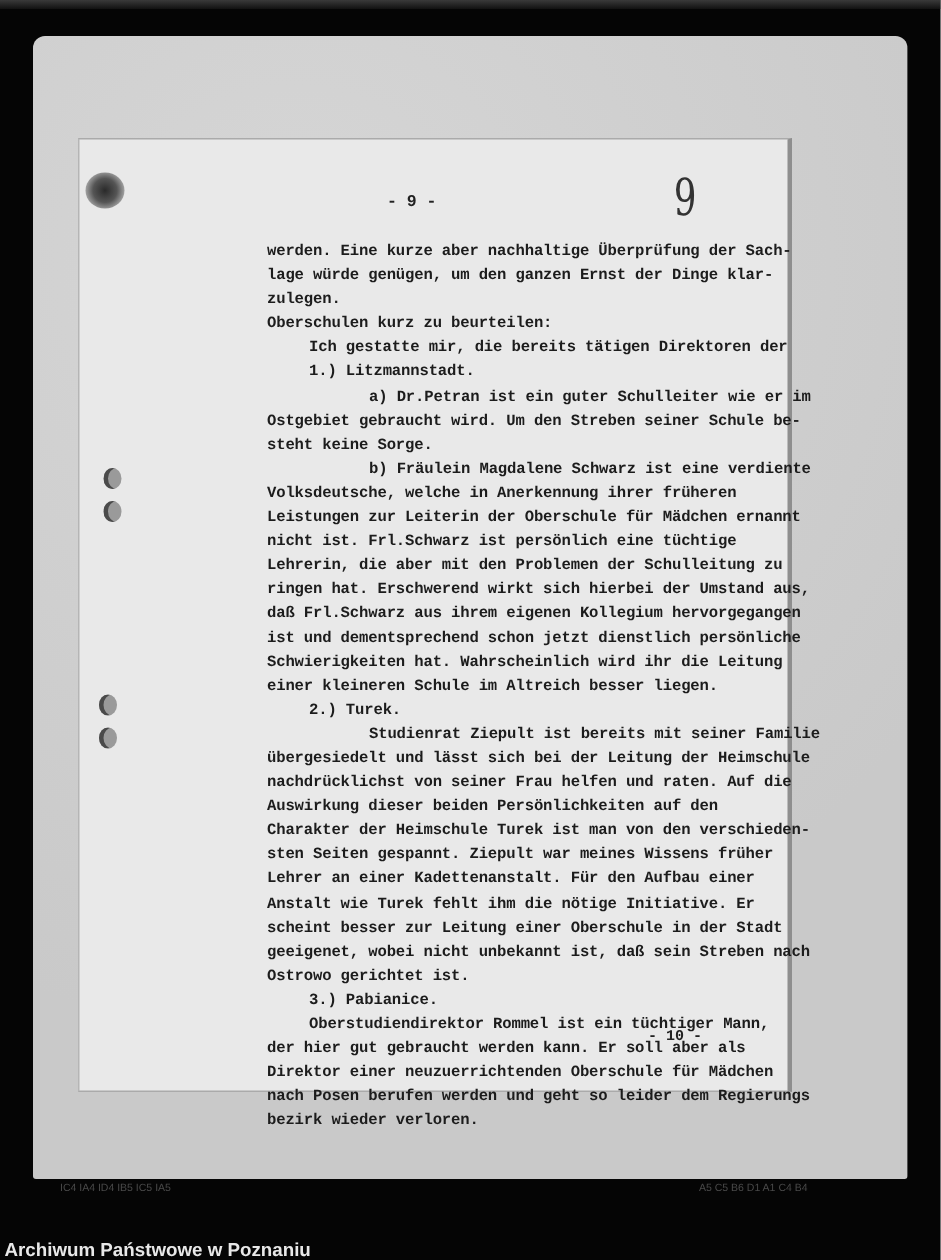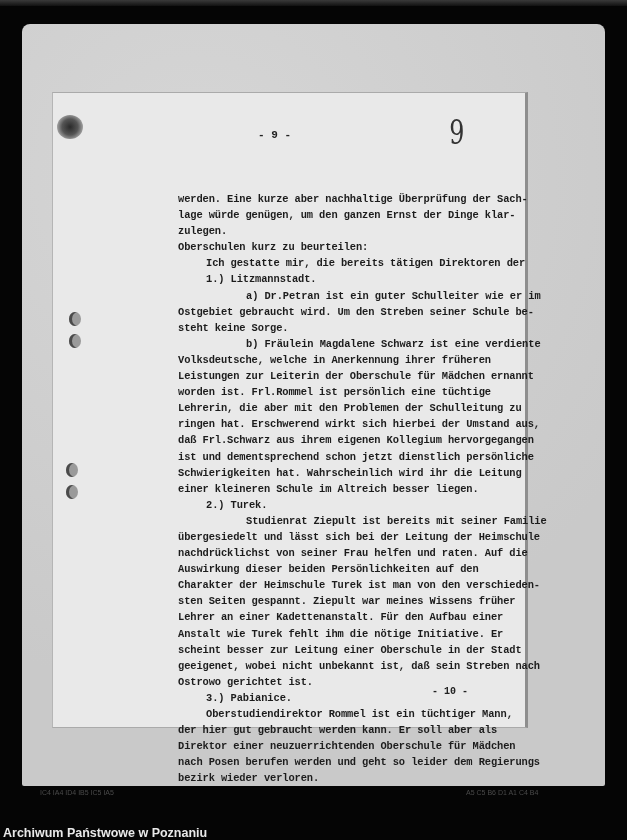--- a/index.html
+++ b/index.html
@@ -6,21 +6,21 @@
   body{width:627px;height:840px;background:#050505;position:relative;overflow:hidden;font-family:"Liberation Mono","DejaVu Sans Mono",monospace;}
   .topstrip{position:absolute;left:0;top:0;width:627px;height:6px;background:linear-gradient(#3a3a3a,#111);}
   .card{position:absolute;left:22px;top:24px;width:583px;height:762px;background:#cfcfcf;border-radius:8px 8px 2px 2px;
         background-image:radial-gradient(circle at 30% 20%,#d6d6d6 0,#c9c9c9 70%);}
   .sheet{position:absolute;left:52px;top:92px;width:476px;height:636px;background:#e9e9e9;
          border-right:3px solid #8e8e8e;border-left:1px solid #b5b5b5;border-top:1px solid #aaa;border-bottom:1px solid #aaa;
          box-sizing:border-box;}
   .stain{position:absolute;left:57px;top:115px;width:26px;height:24px;border-radius:50%;
          background:radial-gradient(circle,#2a2a2a 0,#555 45%,rgba(150,150,150,0) 100%);}
   .hole{position:absolute;width:12px;height:14px;border-radius:50%;background:#9a9a9a;box-shadow:inset 3px 0 0 #4a4a4a;}
-  .text{position:absolute;left:178px;top:160px;width:342px;font-size:10.4px;font-weight:bold;color:#1c1c1c;line-height:16.1px;letter-spacing:-0.1px;margin-top:31px;}
+  .text{position:absolute;left:178px;top:160px;width:342px;font-size:10.4px;font-weight:bold;color:#1c1c1c;line-height:16.1px;letter-spacing:-0.1px;}
   .line{white-space:nowrap;}
   .i1{padding-left:28px;}
   .i2{padding-left:68px;text-align:center;}
   .u{}
   .pnum{position:absolute;left:258px;top:129px;font-size:11px;font-weight:bold;color:#222;}
   .hand{position:absolute;left:446px;top:112px;font-family:"DejaVu Serif",serif;font-size:34px;color:#333;transform:scaleX(0.7);}
   .next{position:absolute;left:432px;top:686px;font-size:10px;font-weight:bold;color:#222;}
   .bottomcodes{position:absolute;left:40px;top:789px;font-size:7px;color:#4a4a4a;font-family:"Liberation Sans",sans-serif;}
   .bottomcodes2{position:absolute;left:466px;top:789px;font-size:7px;color:#4a4a4a;font-family:"Liberation Sans",sans-serif;}
   .footer{position:absolute;left:3px;top:826px;font-family:"Liberation Sans",sans-serif;font-weight:bold;font-size:12.5px;color:#e8e8e8;}
@@ -48,21 +48,21 @@
   <div class="line">zulegen.</div>
   <div class="line">Oberschulen kurz zu beurteilen:</div>
   <div class="line i1">Ich gestatte mir, die bereits tätigen Direktoren der</div>
   <div class="line i1"><span>1.)</span> <span class="u">Litzmannstadt.</span></div>
   <div class="line i2"><span>a)</span> <span class="u">Dr.Petran</span><span> ist ein guter Schulleiter wie er im</span></div>
   <div class="line">Ostgebiet gebraucht wird. Um den Streben seiner Schule be-</div>
   <div class="line">steht keine Sorge.</div>
   <div class="line i2"><span>b)</span> <span class="u">Fräulein Magdalene Schwarz</span><span> ist eine verdiente</span></div>
   <div class="line">Volksdeutsche, welche in Anerkennung ihrer früheren</div>
   <div class="line">Leistungen zur Leiterin der Oberschule für Mädchen ernannt</div>
-  <div class="line">worden ist. Frl.Rommel ist persönlich eine tüchtige</div>
+  <div class="line">nicht ist. Frl.Schwarz ist persönlich eine tüchtige</div>
   <div class="line">Lehrerin, die aber mit den Problemen der Schulleitung zu</div>
   <div class="line">ringen hat. Erschwerend wirkt sich hierbei der Umstand aus,</div>
   <div class="line">daß Frl.Schwarz aus ihrem eigenen Kollegium hervorgegangen</div>
   <div class="line">ist und dementsprechend schon jetzt dienstlich persönliche</div>
   <div class="line">Schwierigkeiten hat. Wahrscheinlich wird ihr die Leitung</div>
   <div class="line">einer kleineren Schule im Altreich besser liegen.</div>
   <div class="line i1"><span>2.)</span> <span class="u">Turek.</span></div>
   <div class="line i2"><span class="u">Studienrat Ziepult</span><span> ist bereits mit seiner Familie</span></div>
   <div class="line">übergesiedelt und lässt sich bei der Leitung der Heimschule</div>
   <div class="line">nachdrücklichst von seiner Frau helfen und raten. Auf die</div>

